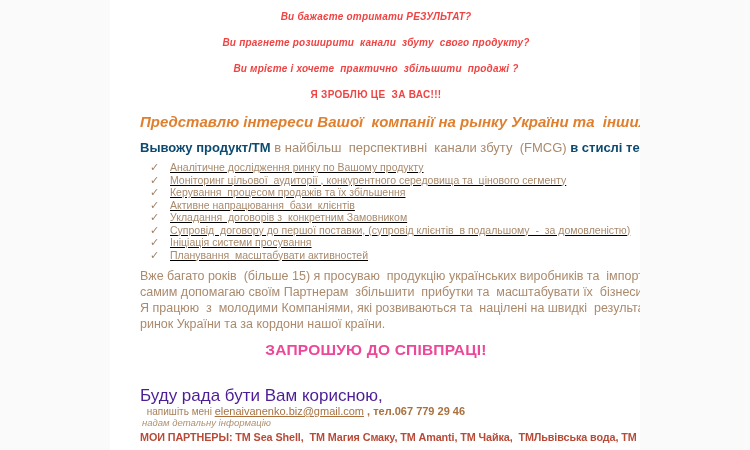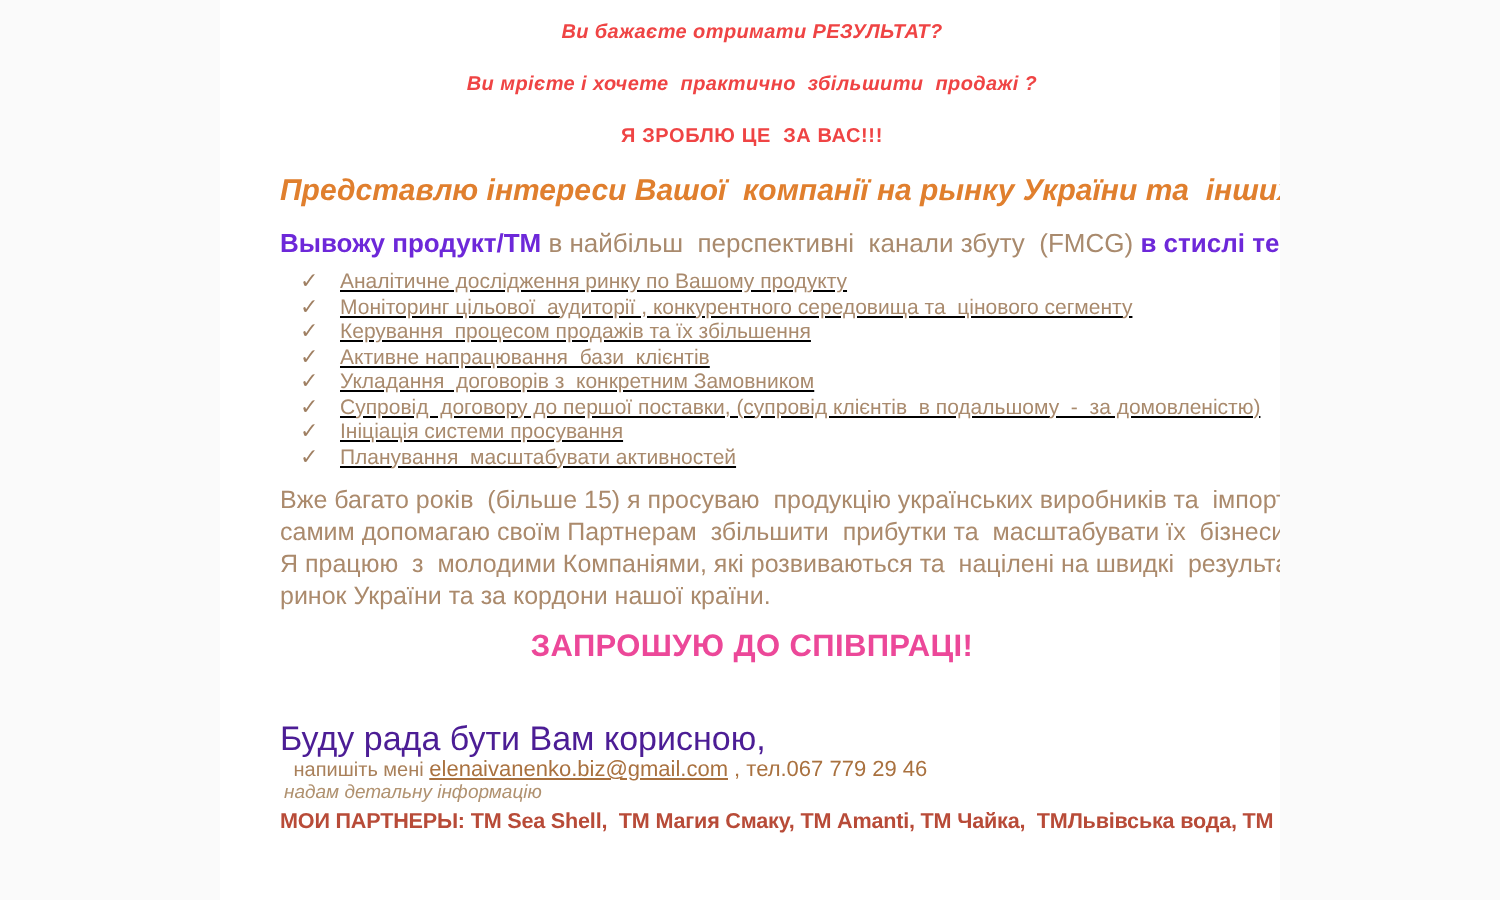--- a/index.html
+++ b/index.html
@@ -38,21 +38,21 @@
     color: #e07f2e;
   }
   .intro .line { white-space: pre; line-height: 23px; }
   .lead {
     margin-top: 7px;
     font-size: 13px;
     line-height: 16px;
     white-space: pre;
     color: #a98a6d;
   }
-  .lead .strong { color: #6d28d9; font-weight: bold; }
+  .lead .strong { color: #0c4a6e; font-weight: bold; }
   .svc-list {
     margin-top: 5px;
     padding-left: 10px;
     text-decoration: underline;
   }
   .svc-item {
     white-space: pre;
     font-size: 10.5px;
     line-height: 12.5px;
     color: #a98a6d;
@@ -92,21 +92,21 @@
     color: #a9805a;
     padding-left: 4px;
   }
   .contact-line .write { font-size: 10px; }
   .email {
     font-weight: normal;
     text-decoration: underline;
     color: #a9713f;
     cursor: pointer;
   }
-  .phone { font-weight: normal; color: #a9713f; }
+  .phone { font-weight: bold; color: #a9713f; }
   .note {
     font-size: 9.5px;
     line-height: 10px;
     font-style: italic;
     color: #b0916f;
     padding-left: 2px;
   }
   .partners {
     margin-top: 3px;
     white-space: pre;
@@ -117,20 +117,21 @@
     letter-spacing: -0.1px;
   }
 </style>
 </head>
 <body>
 
 <div class="page">
 
   <div class="headline">
     <div class="q">Ви бажаєте отримати РЕЗУЛЬТАТ?</div>
+    <div class="q">Ви прагнете розширити  канали  збуту  свого продукту?</div>
     <div class="q">Ви мрієте і хочете  практично  збільшити  продажі ?</div>
     <div class="cta">Я ЗРОБЛЮ ЦЕ  ЗА ВАС!!!</div>
   </div>
 
   <div class="intro">
     <div class="line">Представлю інтереси Вашої  компанії на рынку України та  інших країн</div>
   </div>
 
   <div class="lead"><span class="strong">Вывожу продукт/ТМ</span><span> в найбільш  перспективні  канали збуту  (FMCG) </span><span class="strong">в стислі терміни</span></div>
 

